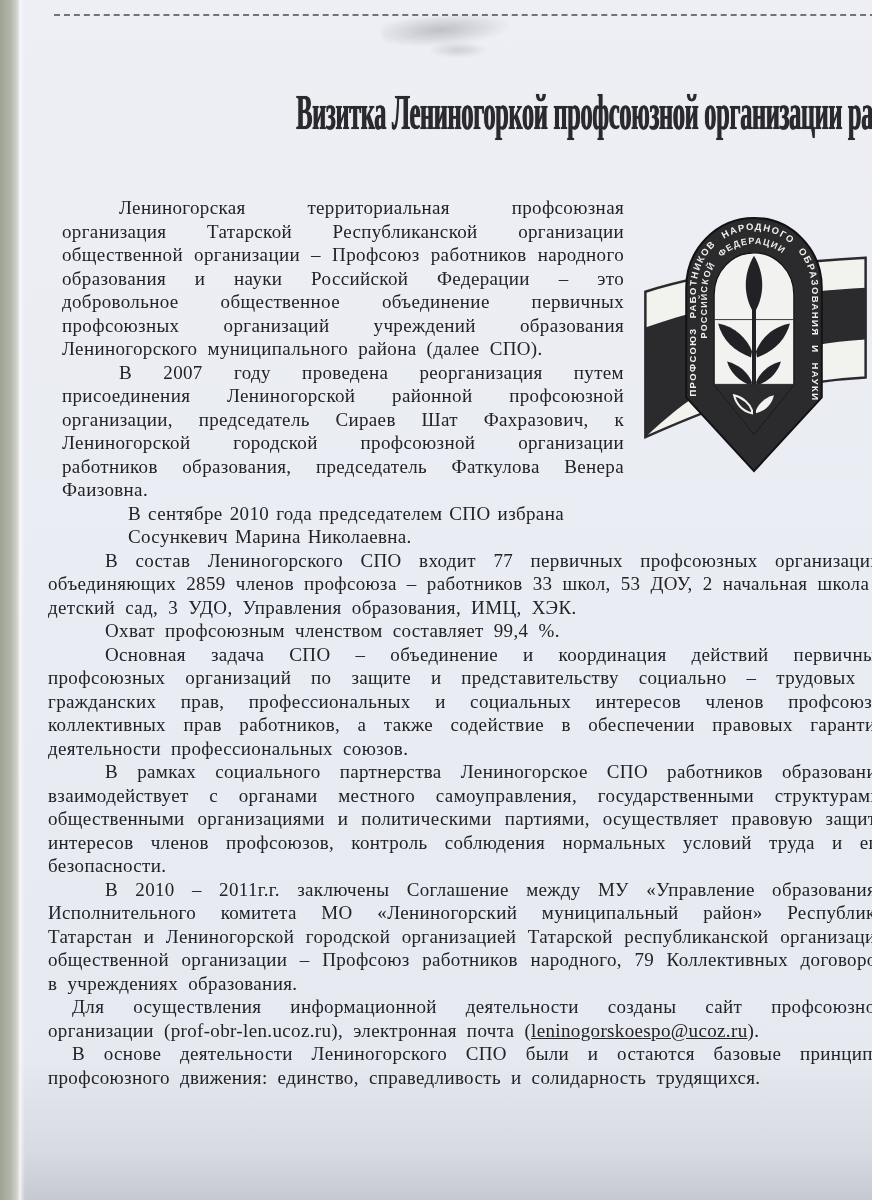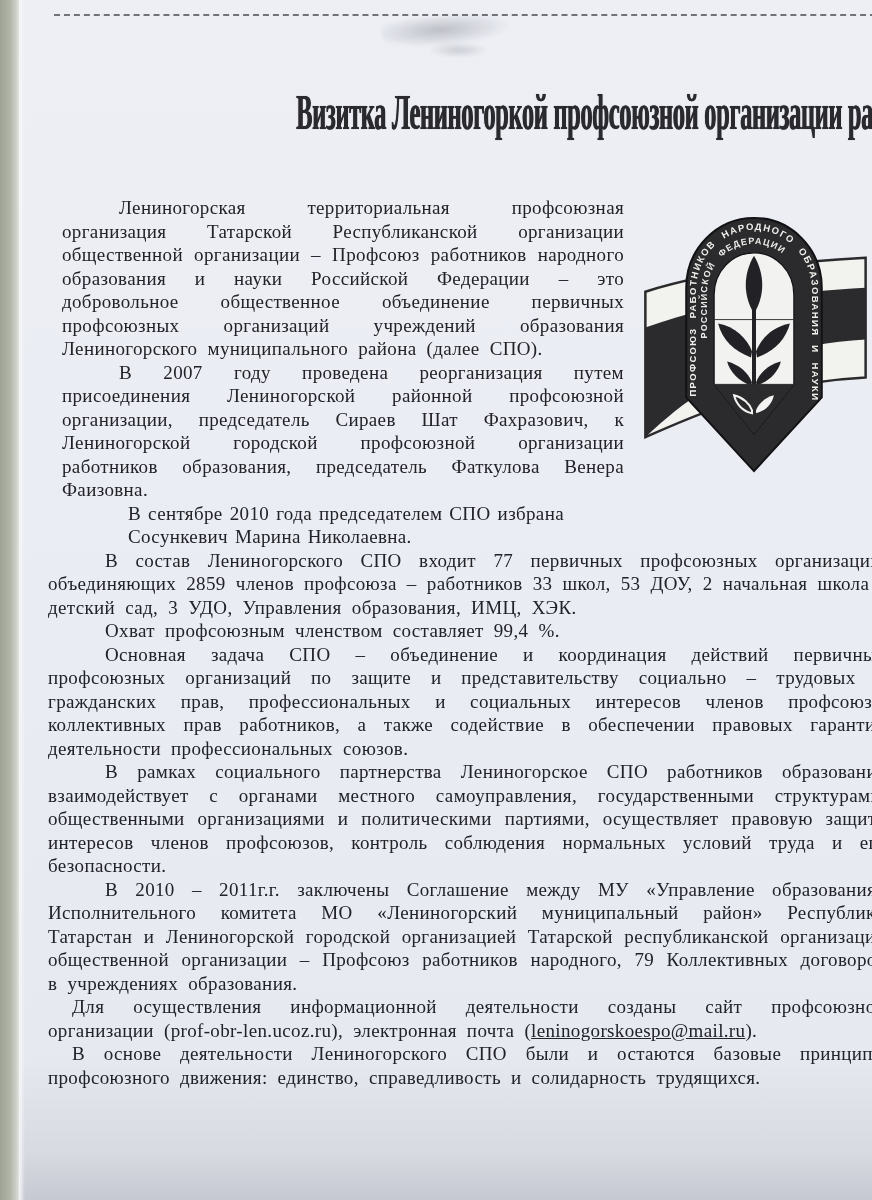--- a/index.html
+++ b/index.html
@@ -117,17 +117,17 @@
       <p>В 2007 году проведена реорганизация путем присоединения Лениногорской районной профсоюзной организации, председатель Сираев Шат Фахразович, к Лениногорской городской профсоюзной организации работников образования, председатель Фаткулова Венера Фаизовна.</p>
       <p class="p-lines">В сентябре 2010 года председателем СПО избрана
 Сосункевич Марина Николаевна.</p>
     </div>
 
     <p>В состав Лениногорского СПО входит 77 первичных профсоюзных организаций, объединяющих 2859 членов профсоюза – работников  33 школ, 53 ДОУ, 2 начальная школа - детский сад, 3 УДО, Управления образования, ИМЦ, ХЭК.</p>
     <p>Охват профсоюзным членством составляет 99,4 %.</p>
     <p>Основная задача СПО – объединение и координация действий первичных профсоюзных организаций по защите и представительству социально – трудовых и гражданских прав, профессиональных и социальных интересов членов профсоюза, коллективных прав работников, а также содействие в обеспечении правовых гарантий деятельности профессиональных союзов.</p>
     <p>В рамках социального партнерства Лениногорское  СПО работников образования взаимодействует с органами местного самоуправления, государственными структурами, общественными организациями и политическими партиями, осуществляет правовую защиту интересов членов профсоюзов, контроль  соблюдения  нормальных условий труда и его безопасности.</p>
     <p>В  2010 – 2011г.г. заключены Соглашение между МУ «Управление образования» Исполнительного комитета МО «Лениногорский муниципальный район» Республики Татарстан и Лениногорской городской организацией Татарской республиканской организации общественной организации – Профсоюз работников народного, 79 Коллективных договоров в учреждениях образования.</p>
-    <p class="p-small"><span>Для осуществления информационной деятельности созданы сайт профсоюзной организации (prof-obr-len.ucoz.ru), электронная почта (</span><span class="email">leninogorskoespo@mail.ru</span><span>).</span></p>
+    <p class="p-small"><span>Для осуществления информационной деятельности созданы сайт профсоюзной организации (prof-obr-len.ucoz.ru), электронная почта (</span><span class="email">leninogorskoespo@ucoz.ru</span><span>).</span></p>
     <p class="p-small">В основе деятельности Лениногорского СПО были и остаются базовые принципы профсоюзного движения: единство, справедливость и солидарность трудящихся.</p>
   </div>
 
 </div>
 
 </body></html>

